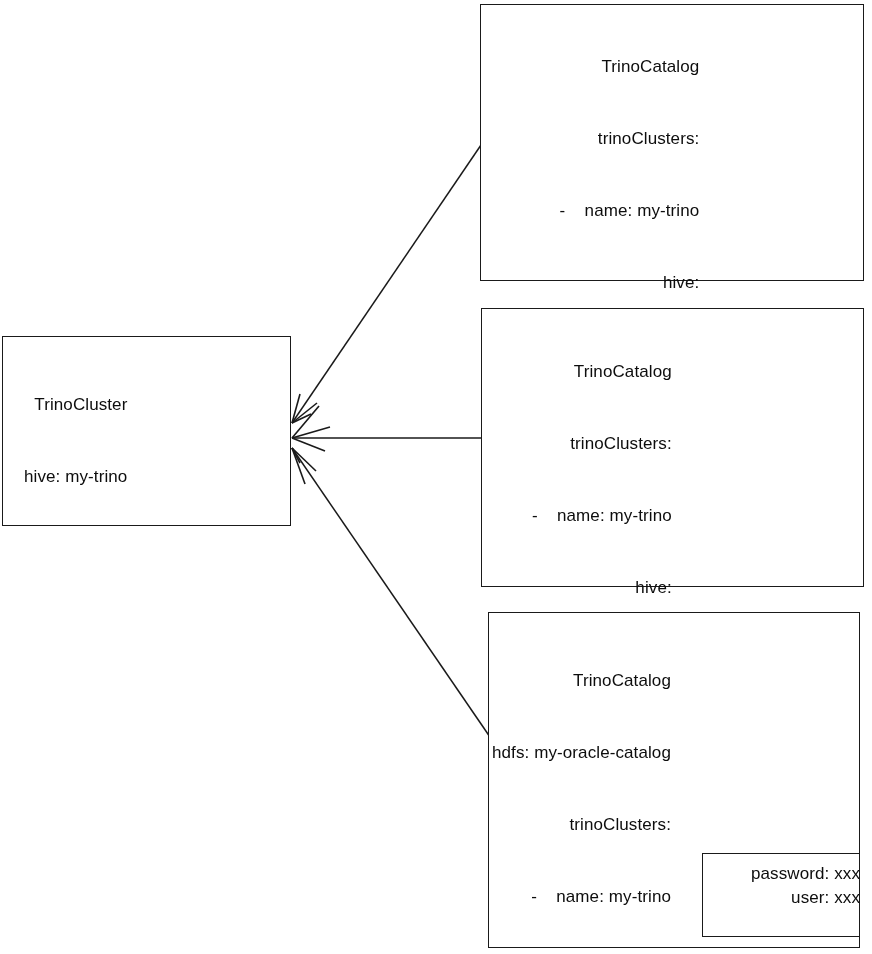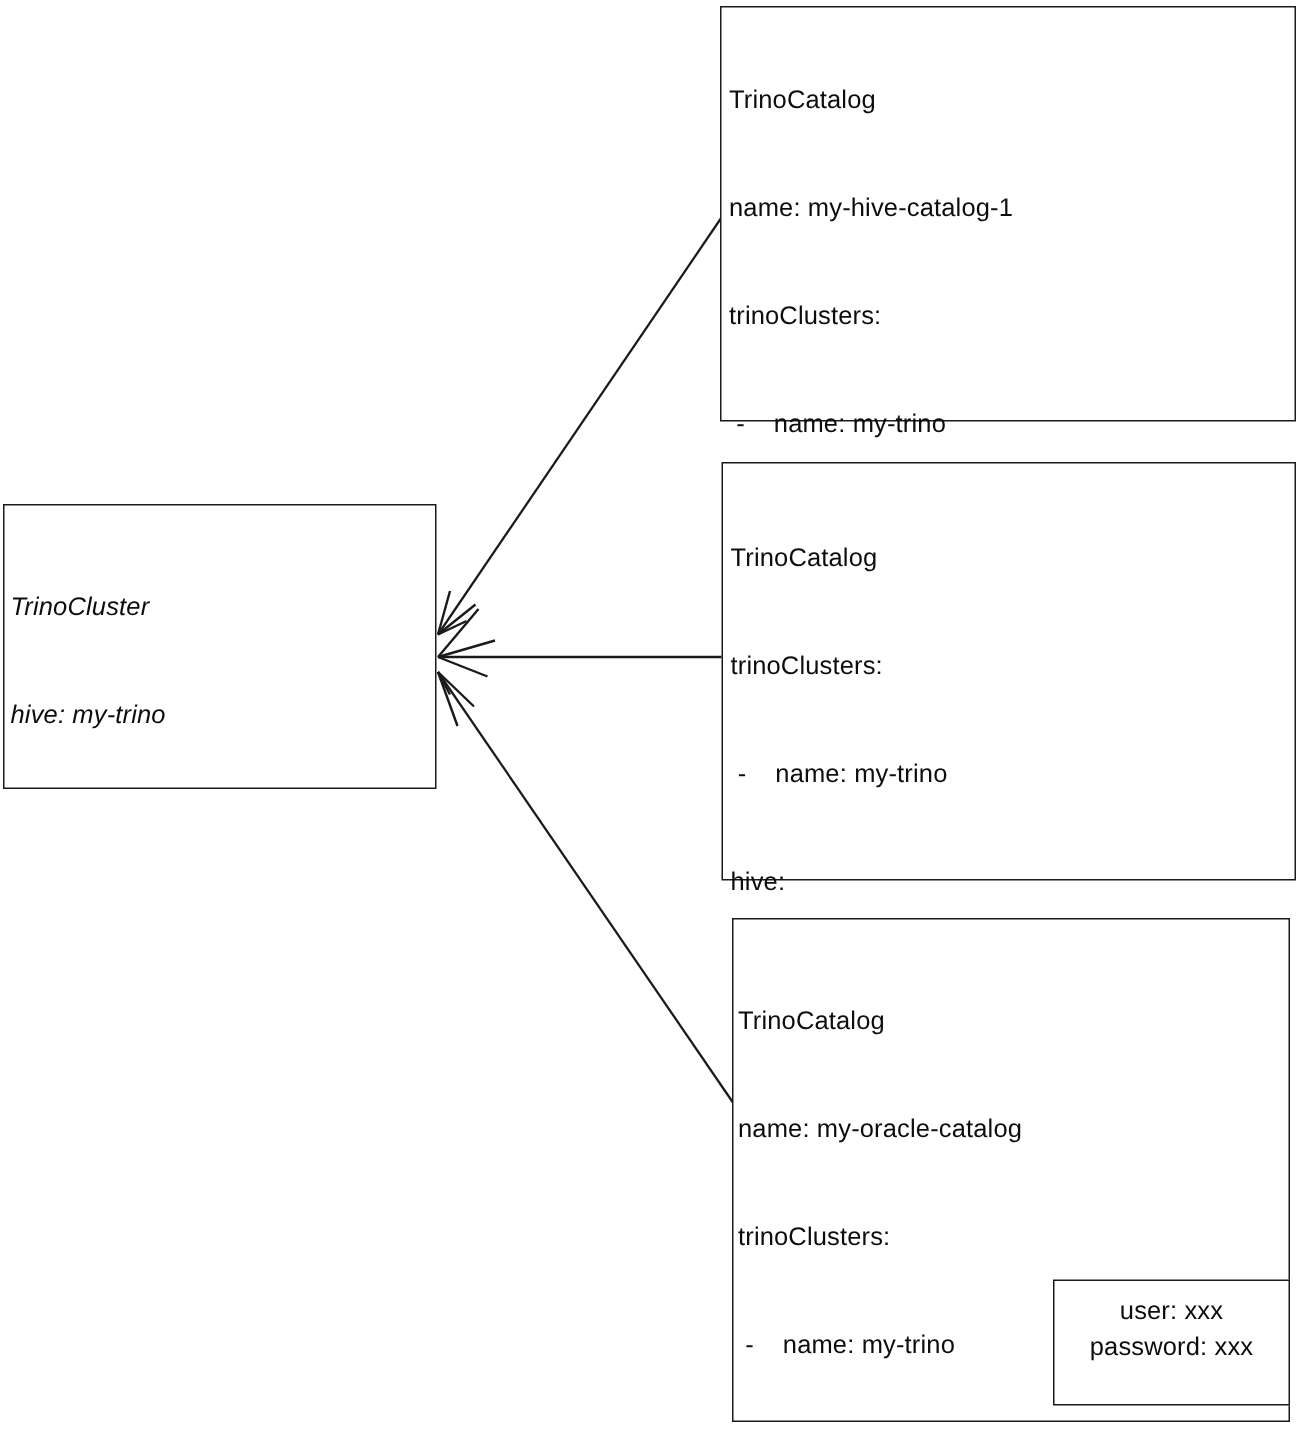--- a/index.html
+++ b/index.html
@@ -25,32 +25,31 @@
   }
   .yaml {
     position: absolute;
     font-family: "Liberation Sans", sans-serif;
     font-size: 17px;
     line-height: 24px;
     color: #0d0d0d;
     white-space: pre;
     letter-spacing: 0.1px;
   }
-  .yaml .ln { display: block; }
+  .yaml .ln { display: block; text-align: right; }
 
   #cluster-node {
     left: 2px;
     top: 336px;
     width: 289px;
     height: 190px;
   }
   #cluster-text {
-    left: 7px;
+    left: 24px;
     top: 345px;
-    font-style: italic;
   }
 
   #catalog-1-node {
     left: 480px;
     top: 4px;
     width: 384px;
     height: 277px;
   }
   #catalog-1-text {
     left: 486px;
@@ -141,21 +140,20 @@
 
   <div class="node" id="cluster-node"></div>
   <div class="yaml" id="cluster-text">
     <span class="ln">TrinoCluster</span>
     <span class="ln">hive: my-trino</span>
   </div>
 
   <div class="node" id="catalog-1-node"></div>
   <div class="yaml" id="catalog-1-text">
     <span class="ln">TrinoCatalog</span>
-    <span class="ln">name: my-hive-catalog-1</span>
     <span class="ln">trinoClusters:</span>
     <span class="ln"> -    name: my-trino</span>
     <span class="ln">hive:</span>
     <span class="ln">   s3: # S3ConnnectionSpec</span>
     <span class="ln">      inline:</span>
     <span class="ln">         host: minio</span>
     <span class="ln">   metastore: # whatever</span>
   </div>
 
   <div class="node" id="catalog-2-node"></div>
@@ -165,27 +163,27 @@
     <span class="ln"> -    name: my-trino</span>
     <span class="ln">hive:</span>
     <span class="ln">   hdfs:</span>
     <span class="ln">      # TBD</span>
     <span class="ln">   metastore: # whatever</span>
   </div>
 
   <div class="node" id="catalog-3-node"></div>
   <div class="yaml" id="catalog-3-text">
     <span class="ln">TrinoCatalog</span>
-    <span class="ln">name: my-oracle-catalog</span>
+    <span class="ln">hdfs: my-oracle-catalog</span>
     <span class="ln">trinoClusters:</span>
     <span class="ln"> -    name: my-trino</span>
     
     
     
   </div>
 
   <div class="node" id="secret-node"></div>
   <div class="yaml" id="secret-text">
+    <span class="ln">password: xxx</span>
     <span class="ln">user: xxx</span>
-    <span class="ln">password: xxx</span>
   </div>
 
 </div>
 
 </body></html>

